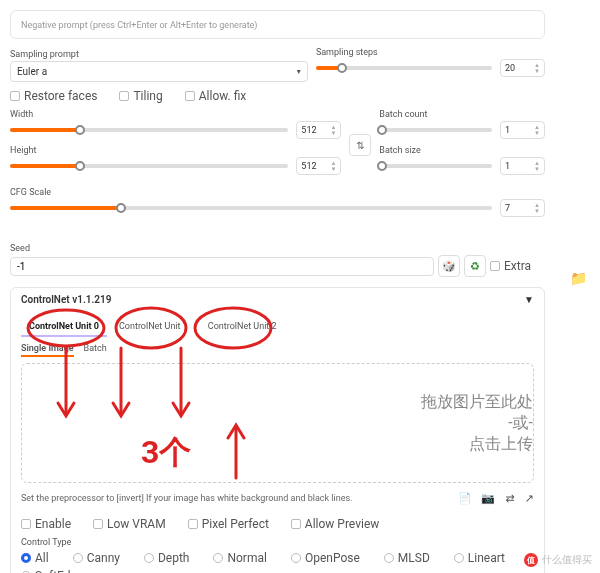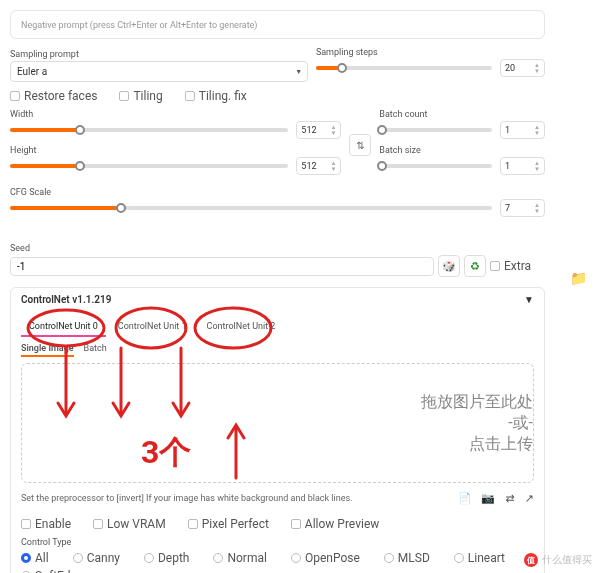--- a/index.html
+++ b/index.html
@@ -23,21 +23,21 @@
   .radio.sel .box{border:3px solid #2563eb;width:10px;height:10px}
   .swapbtn{width:22px;height:22px;border:1px solid #ddd;border-radius:4px;display:flex;align-items:center;justify-content:center;font-size:10px;color:#666}
   .seedrow{display:flex;align-items:center;gap:4px}
   .seedinput{flex:1;border:1px solid #ddd;border-radius:4px;padding:3px 6px;font-size:10px}
   .iconbtn{width:22px;height:22px;border:1px solid #ddd;border-radius:4px;display:flex;align-items:center;justify-content:center;font-size:11px;background:#fff}
   .accordion{border:1px solid #e5e5e5;border-radius:6px;margin-top:10px}
   .acc-head{padding:6px 10px;font-size:10px;font-weight:600;display:flex;justify-content:space-between;align-items:center}
   .acc-body{padding:6px 10px}
   .tabs{display:flex;gap:4px;margin-bottom:6px}
   .tab{padding:4px 8px;font-size:9px;color:#555;border-bottom:2px solid transparent}
-  .tab.active{border-bottom:2px solid #ec4899;color:#222;font-weight:400}
+  .tab.active{border-bottom:2px solid #c4b5fd;color:#222;font-weight:700}
   .subtabs{display:flex;gap:10px;margin-bottom:6px;font-size:9px;color:#555}
   .subtabs .st.active{border-bottom:2px solid #ff6b00;padding-bottom:2px;font-weight:600}
   .dropzone{border:1px dashed #ccc;border-radius:6px;height:120px;display:flex;flex-direction:column;align-items:flex-end;justify-content:center;color:#888;font-size:16px;margin-bottom:6px;position:relative}
   .hint{font-size:9px;color:#666;margin:4px 0 8px 0}
   .iconrow{display:flex;gap:10px;justify-content:flex-end;margin-bottom:6px;color:#555;font-size:11px}
   .ctrlgrid{display:flex;flex-wrap:wrap;gap:4px 10px}
   .wm{position:fixed;right:8px;bottom:6px;color:#bbb;font-size:10px;display:flex;align-items:center;gap:4px}
   .wm .logo{width:14px;height:14px;border-radius:50%;background:#e33;color:#fff;display:flex;align-items:center;justify-content:center;font-size:8px;font-weight:bold}
   .sidebar-icon{position:fixed;right:12px;top:270px;color:#1e70d6;font-size:14px}
   
@@ -76,21 +76,21 @@
     <label class="chk">
         <span class="box"></span>
         <span>Restore faces</span>
       </label>
     <label class="chk">
         <span class="box"></span>
         <span>Tiling</span>
       </label>
     <label class="chk">
         <span class="box"></span>
-        <span>Tiling. fix</span>
+        <span>Allow. fix</span>
       </label>
   </div>
 
   <div class="row">
     <div class="col" style="flex:2">
       <div class="label">Width</div>
       <div class="row">
         <div class="track">
             <div class="fill" style="width:25%"></div>
             <div class="thumb" style="left:25%"></div>

